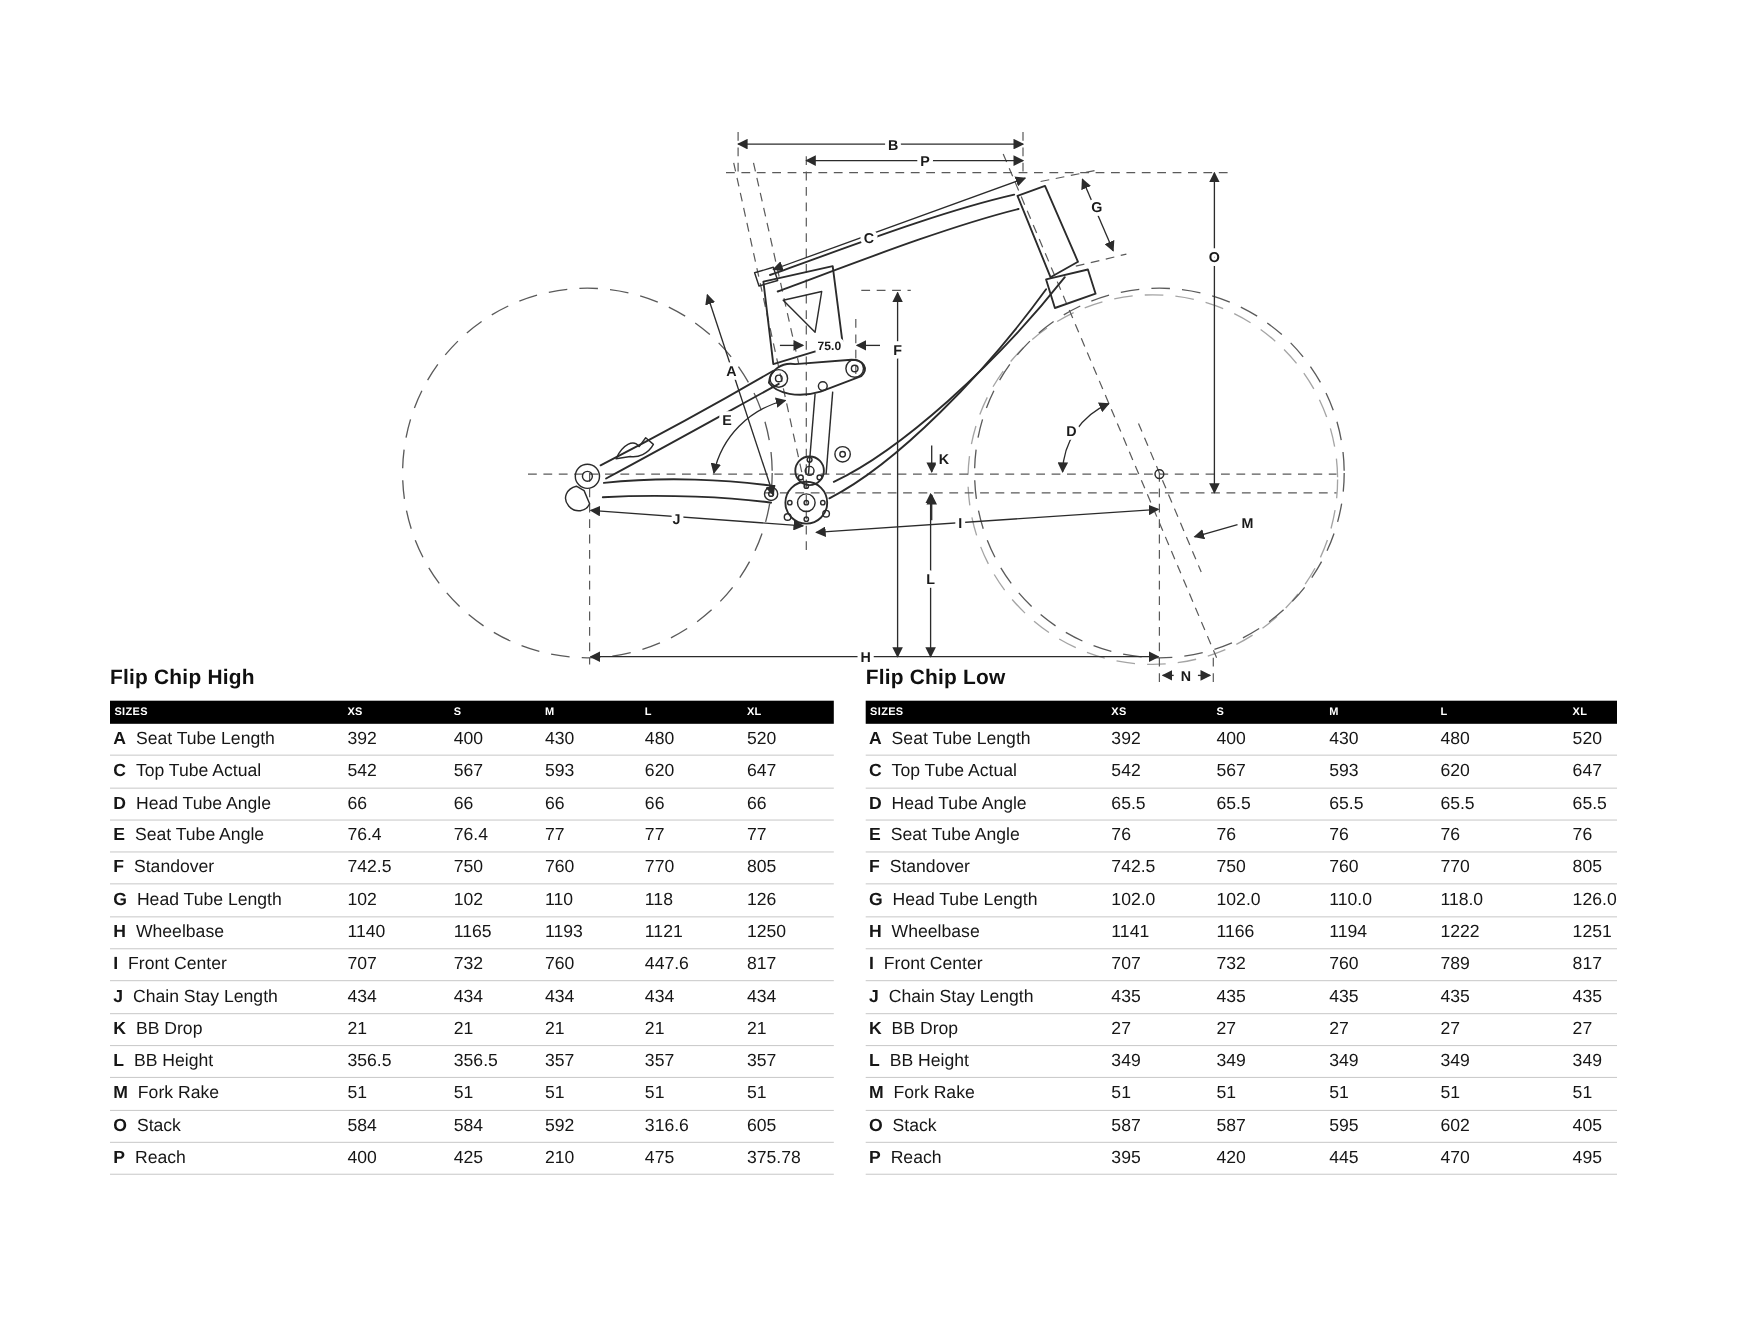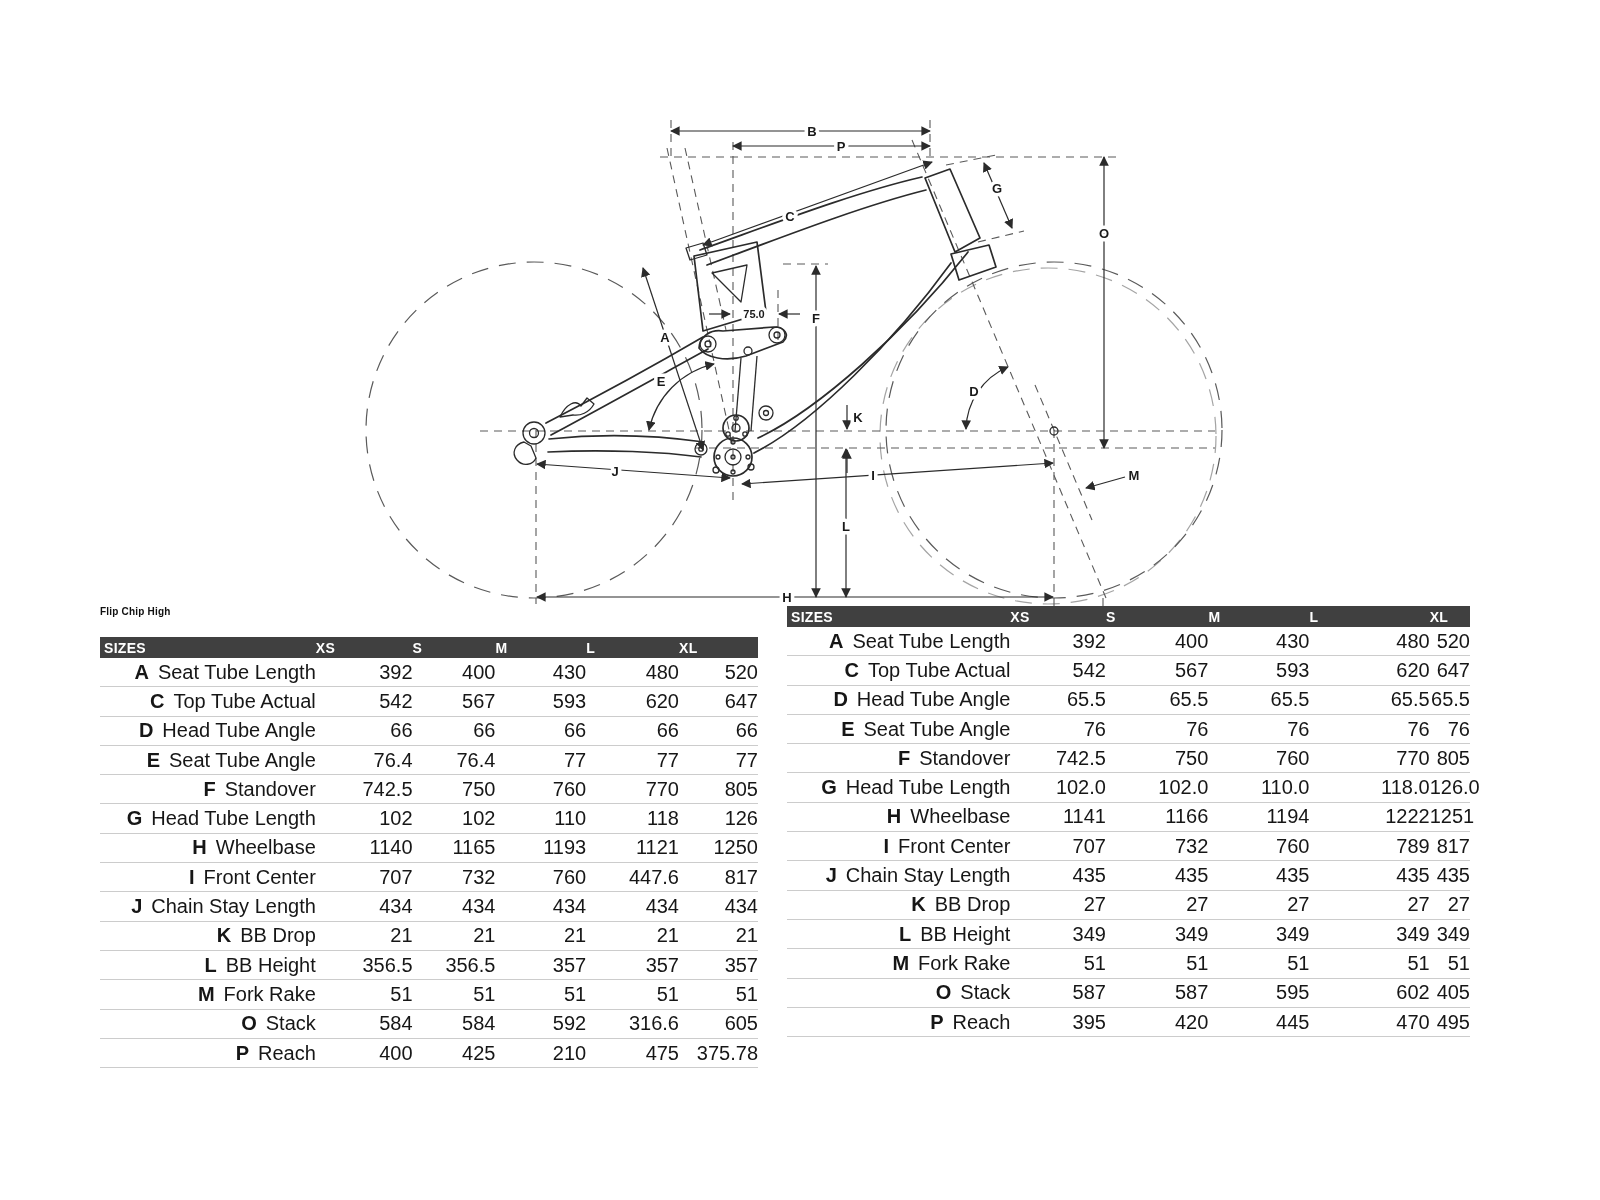--- a/index.html
+++ b/index.html
@@ -14,27 +14,27 @@
   .dim{stroke:#2b2b2b;stroke-width:1.2;fill:none;}
   .frm{stroke:#2b2b2b;stroke-width:1.7;fill:none;stroke-linejoin:round;stroke-linecap:round;}
   .frt{stroke:#2b2b2b;stroke-width:1.3;fill:none;stroke-linejoin:round;}
   .lbl{font:700 13px "Liberation Sans",sans-serif;fill:#1a1a1a;text-anchor:middle;
        paint-order:stroke;stroke:#ffffff;stroke-width:7px;stroke-linejoin:round;}
   .lbl-sm{font:700 11px "Liberation Sans",sans-serif;}
   
   .geo-table{position:absolute;top:606px;color:#161616;}
   .t-left{left:100px;width:658px;}
   .t-right{left:787px;width:683px;}
-  .table-title{font-size:10px;font-weight:700;color:#101010;height:21px;margin-bottom:10px;letter-spacing:.2px;}
+  .table-title{font-size:19px;font-weight:700;color:#101010;height:21px;margin-bottom:10px;letter-spacing:.2px;}
   .thead,.trow{display:grid;align-items:center;}
   .t-left .thead,.t-left .trow{grid-template-columns:32.8% 14.7% 12.6% 13.8% 14.1% auto;}
   .t-right .thead,.t-right .trow{grid-template-columns:32.7% 14% 15% 14.8% 17.6% auto;}
-  .thead{background:#404040;color:#ffffff;height:21px;font-size:14px;font-weight:700;letter-spacing:.3px;}
+  .thead{background:#000000;color:#ffffff;height:21px;font-size:10px;font-weight:700;letter-spacing:.3px;}
   .th:first-child{padding-left:4px;}
-  .trow{height:28.3px;border-bottom:1px solid #cccccc;font-size:20px;text-align:right;}
+  .trow{height:28.3px;border-bottom:1px solid #cccccc;font-size:16px;}
   .td{white-space:nowrap;overflow:visible;}
   .tname{padding-left:3px;}
   .key{font-weight:700;margin-right:9px;}
 </style>
 </head>
 <body>
 
 <svg id="diagram" viewBox="0 0 1600 620" xmlns="http://www.w3.org/2000/svg">
   <defs>
     <marker id="ah" viewBox="0 0 10 10" refX="9" refY="5" markerWidth="8" markerHeight="8" orient="auto-start-reverse">
@@ -281,20 +281,21 @@
         <div class="td">400</div>
         <div class="td">425</div>
         <div class="td">210</div>
         <div class="td">475</div>
         <div class="td">375.78</div>
       </div>
     </div>
 </div>
 
 <div class="geo-table t-right">
+  <div class="table-title">Flip Chip Low</div>
   <div class="thead">
       <div class="th">SIZES</div>
       <div class="th">XS</div>
       <div class="th">S</div>
       <div class="th">M</div>
       <div class="th">L</div>
       <div class="th">XL</div>
     </div>
   <div class="tbody">
       <div class="trow">

